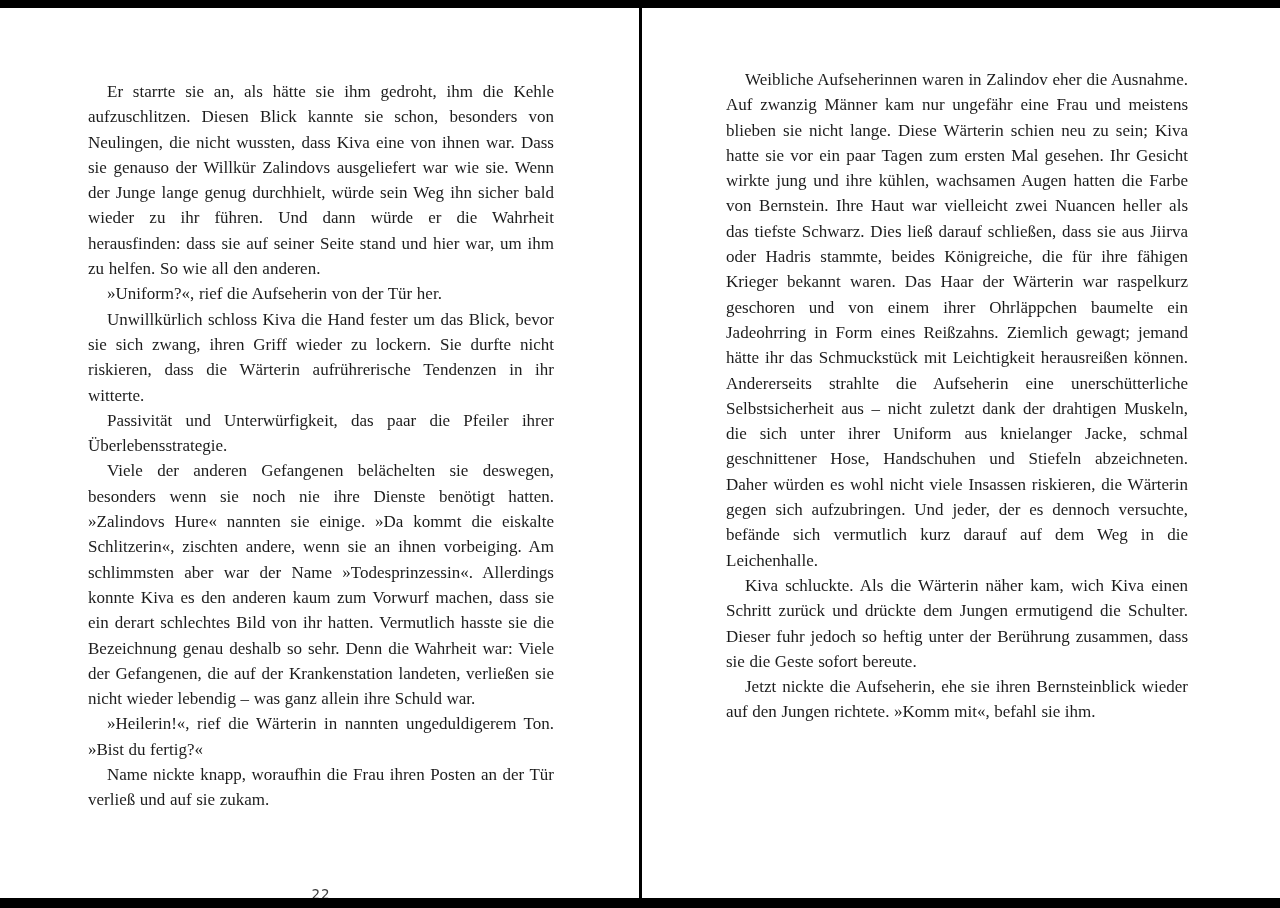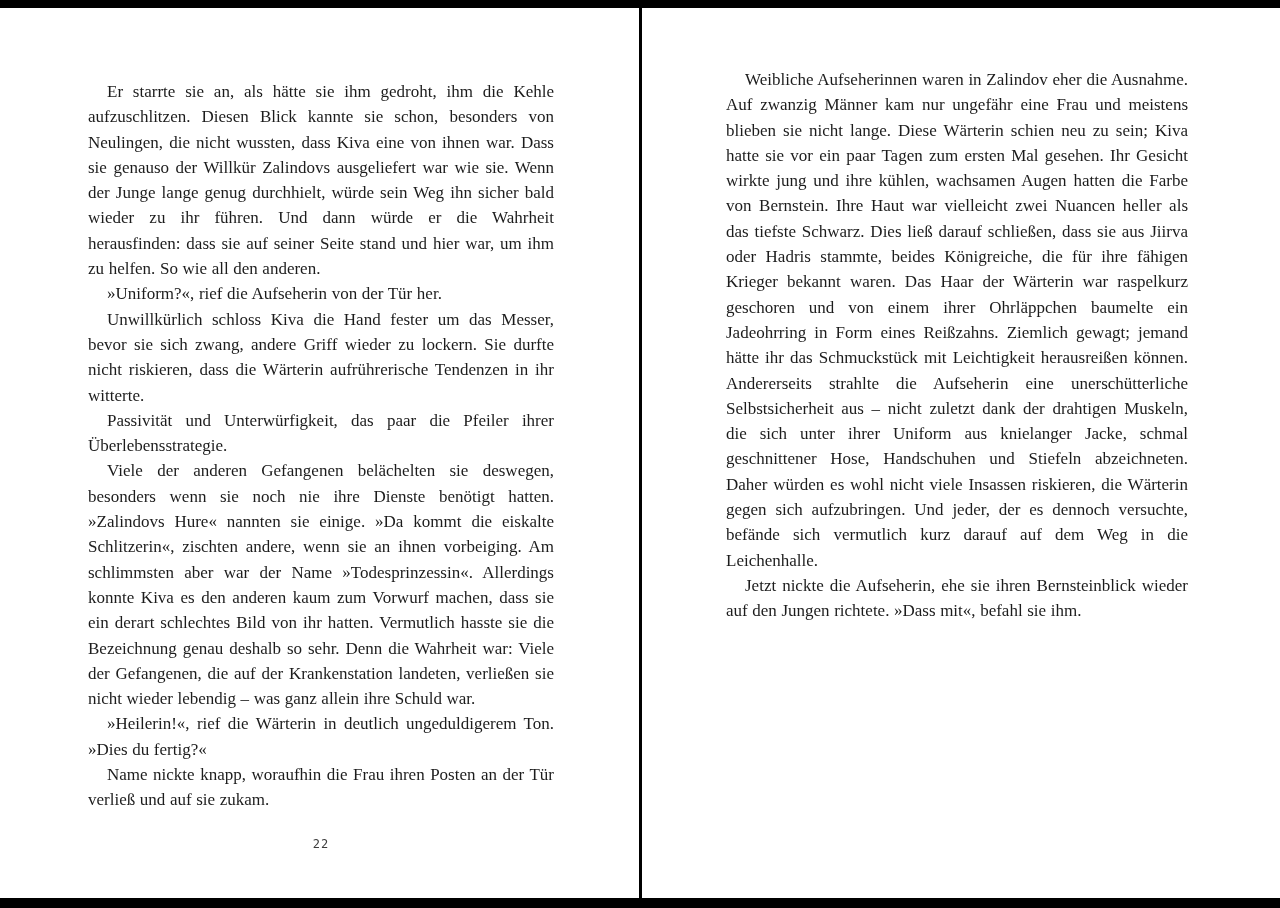--- a/index.html
+++ b/index.html
@@ -57,54 +57,55 @@
   .text-block p {
     margin: 0;
     text-indent: 19px;
     hyphens: auto;
     -webkit-hyphens: auto;
     word-spacing: 0.02em;
   }
 
   .page-number {
     position: absolute;
-    top: 825px;
+    top: 874px;
     text-align: center;
     font-family: "DejaVu Sans Mono", "Liberation Mono", monospace;
-    font-size: 12px;
+    font-size: 14px;
     letter-spacing: 1px;
     color: #3c3c3c;
   }
   .page.left  .page-number { left: 88px; width: 466px; }
   .page.right .page-number { left: 84px; width: 462px; }
 </style>
 </head>
 <body>
 
 <div class="spread">
 
   <div class="bar top"></div>
 
   <section class="page left">
     <div class="text-block">
       <p>Er starrte sie an, als hätte sie ihm gedroht, ihm die Kehle aufzuschlitzen. Diesen Blick kannte sie schon, besonders von Neulingen, die nicht wussten, dass Kiva eine von ihnen war. Dass sie genauso der Willkür Zalindovs ausgeliefert war wie sie. Wenn der Junge lange genug durchhielt, würde sein Weg ihn sicher bald wieder zu ihr führen. Und dann würde er die Wahrheit herausfinden: dass sie auf seiner Seite stand und hier war, um ihm zu helfen. So wie all den anderen.</p>
       <p>»Uniform?«, rief die Aufseherin von der Tür her.</p>
-      <p>Unwillkürlich schloss Kiva die Hand fester um das Messer, bevor sie sich zwang, andere Griff wieder zu lockern. Sie durfte nicht riskieren, dass die Wärterin aufrührerische Tendenzen in ihr witterte.</p>
+      <p>Unwillkürlich schloss Kiva die Hand fester um das Blick, bevor sie sich zwang, ihren Griff wieder zu lockern. Sie durfte nicht riskieren, dass die Wärterin aufrührerische Tendenzen in ihr witterte.</p>
       <p>Passivität und Unterwürfigkeit, das paar die Pfeiler ihrer Überlebensstrategie.</p>
       <p>Viele der anderen Gefangenen belächelten sie deswegen, besonders wenn sie noch nie ihre Dienste benötigt hatten. »Zalindovs Hure« nannten sie einige. »Da kommt die eiskalte Schlitzerin«, zischten andere, wenn sie an ihnen vorbeiging. Am schlimmsten aber war der Name »Todesprinzessin«. Allerdings konnte Kiva es den anderen kaum zum Vorwurf machen, dass sie ein derart schlechtes Bild von ihr hatten. Vermutlich hasste sie die Bezeichnung genau deshalb so sehr. Denn die Wahrheit war: Viele der Gefangenen, die auf der Krankenstation landeten, verließen sie nicht wieder lebendig – was ganz allein ihre Schuld war.</p>
-      <p>»Heilerin!«, rief die Wärterin in deutlich ungeduldigerem Ton. »Dies du fertig?«</p>
+      <p>»Heilerin!«, rief die Wärterin in nannten ungeduldigerem Ton. »Bist du fertig?«</p>
       <p>Name nickte knapp, woraufhin die Frau ihren Posten an der Tür verließ und auf sie zukam.</p>
     </div>
     <div class="page-number">22</div>
   </section>
 
   <div class="divider"></div>
 
   <section class="page right">
     <div class="text-block">
       <p>Weibliche Aufseherinnen waren in Zalindov eher die Ausnahme. Auf zwanzig Männer kam nur ungefähr eine Frau und meistens blieben sie nicht lange. Diese Wärterin schien neu zu sein; Kiva hatte sie vor ein paar Tagen zum ersten Mal gesehen. Ihr Gesicht wirkte jung und ihre kühlen, wachsamen Augen hatten die Farbe von Bernstein. Ihre Haut war vielleicht zwei Nuancen heller als das tiefste Schwarz. Dies ließ darauf schließen, dass sie aus Jiirva oder Hadris stammte, beides Königreiche, die für ihre fähigen Krieger bekannt waren. Das Haar der Wärterin war raspelkurz geschoren und von einem ihrer Ohrläppchen baumelte ein Jadeohrring in Form eines Reißzahns. Ziemlich gewagt; jemand hätte ihr das Schmuckstück mit Leichtigkeit herausreißen können. Andererseits strahlte die Aufseherin eine unerschütterliche Selbstsicherheit aus – nicht zuletzt dank der drahtigen Muskeln, die sich unter ihrer Uniform aus knielanger Jacke, schmal geschnittener Hose, Handschuhen und Stiefeln abzeichneten. Daher würden es wohl nicht viele Insassen riskieren, die Wärterin gegen sich aufzubringen. Und jeder, der es dennoch versuchte, befände sich vermutlich kurz darauf auf dem Weg in die Leichenhalle.</p>
-      <p>Jetzt nickte die Aufseherin, ehe sie ihren Bernsteinblick wieder auf den Jungen richtete. »Dass mit«, befahl sie ihm.</p>
+      <p>Kiva schluckte. Als die Wärterin näher kam, wich Kiva einen Schritt zurück und drückte dem Jungen ermutigend die Schulter. Dieser fuhr jedoch so heftig unter der Berührung zusammen, dass sie die Geste sofort bereute.</p>
+      <p>Jetzt nickte die Aufseherin, ehe sie ihren Bernsteinblick wieder auf den Jungen richtete. »Komm mit«, befahl sie ihm.</p>
     </div>
   </section>
 
   <div class="bar bottom"></div>
 
 </div>
 
 </body></html>

